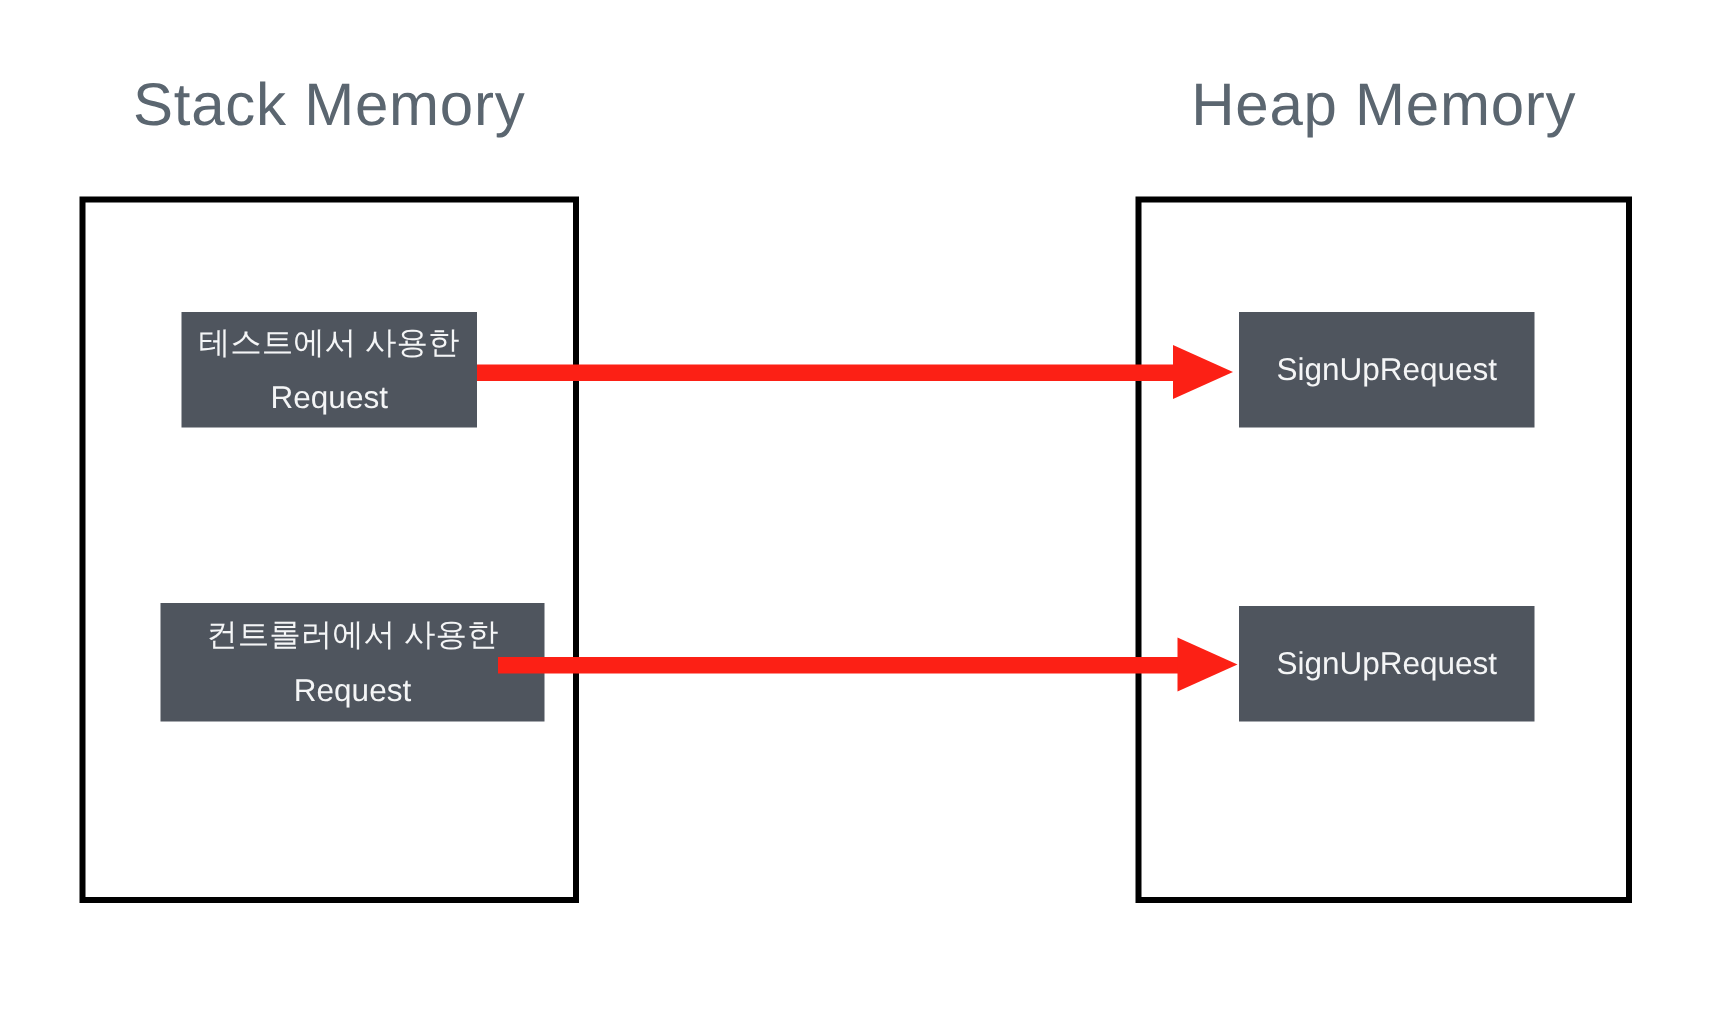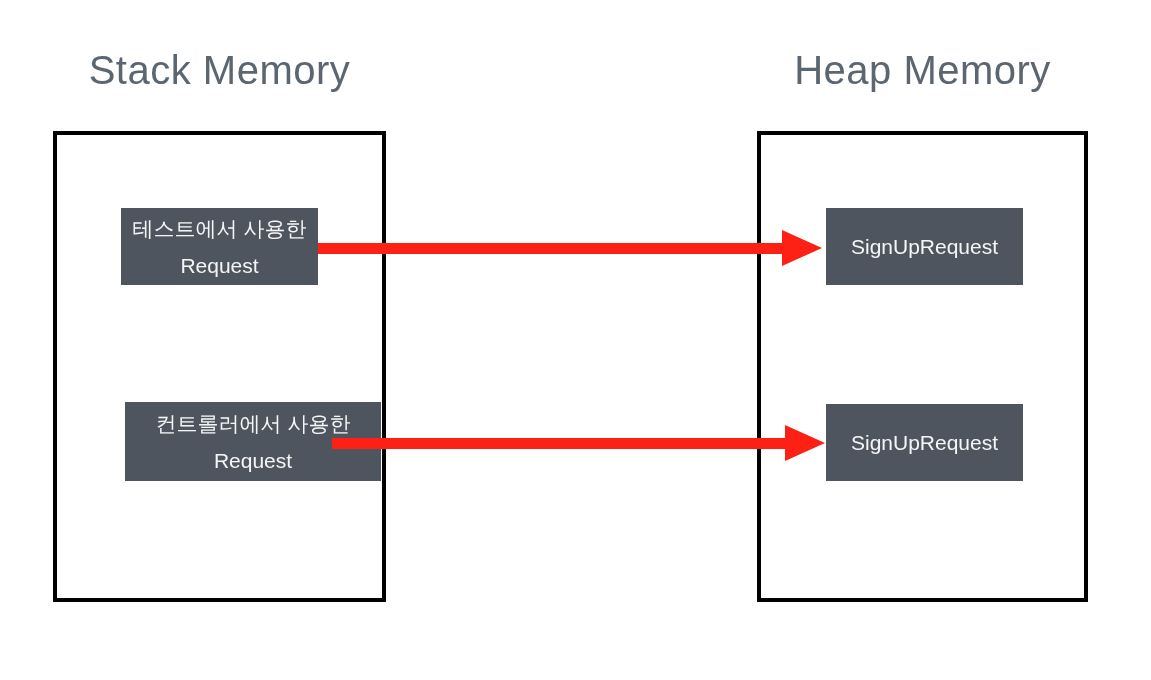--- a/index.html
+++ b/index.html
@@ -45,21 +45,21 @@
     color: #f4f5f6;
     font-size: 21px;
     line-height: 37px;
     text-align: center;
     display: flex;
     flex-direction: column;
     justify-content: center;
     z-index: 2;
   }
   .stack-node-1 { left: 121px; top: 208px; width: 197px; height: 77px; }
-  .stack-node-2 { left: 125px; top: 402px; width: 256px; height: 79px; }
+  .stack-node-2 { left: 107px; top: 402px; width: 256px; height: 79px; }
   .heap-node-1  { left: 826px; top: 208px; width: 197px; height: 77px; }
   .heap-node-2  { left: 826px; top: 404px; width: 197px; height: 77px; }
 
   .arrow-shaft {
     position: absolute;
     height: 11px;
     background: #fc2015;
     z-index: 3;
   }
   .arrow-head {

